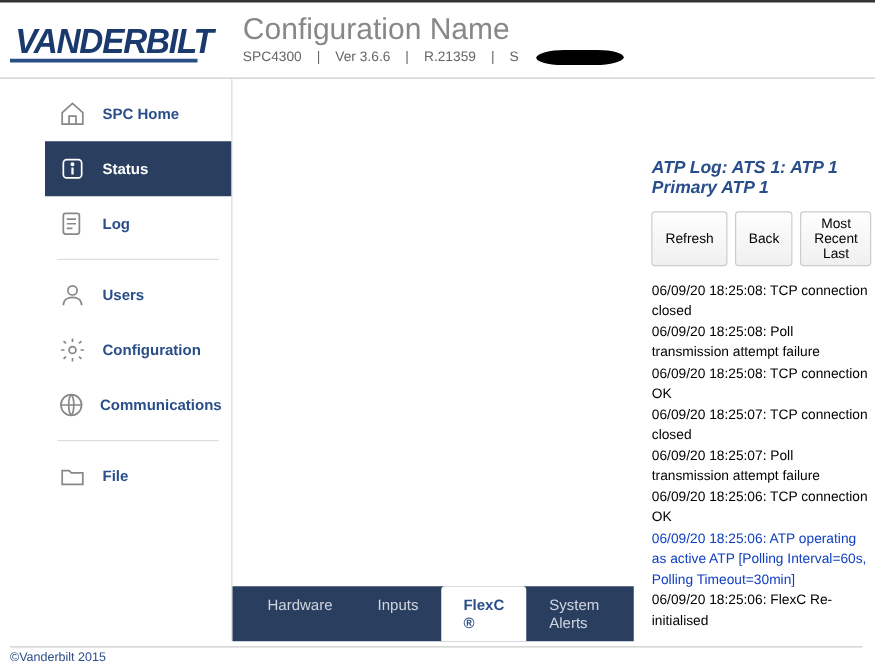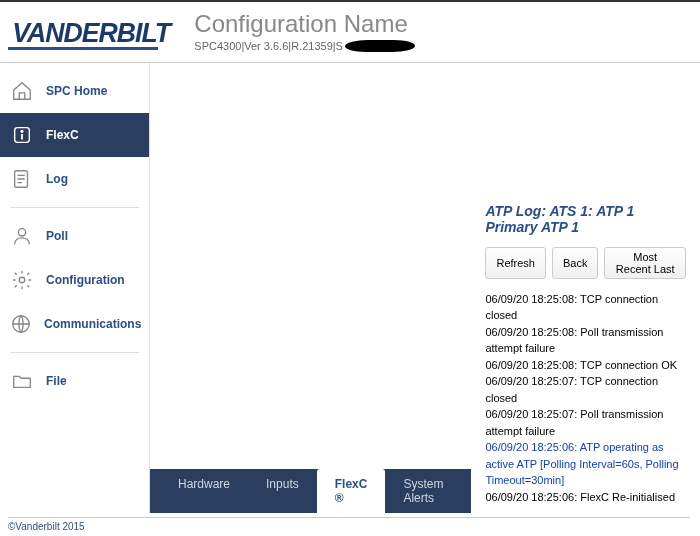--- a/index.html
+++ b/index.html
@@ -46,39 +46,40 @@
     font-size: 24px;
     color: #888;
     font-weight: 400;
     margin-bottom: 2px;
   }
   .device-info {
     font-size: 11px;
     color: #666;
     display: flex;
     align-items: center;
-    gap: 0;
+    gap: 12px;
   }
   .redact {
     display: inline-block;
     width: 70px;
     height: 12px;
     background: #000;
     border-radius: 50% / 80%;
     transform: skewX(-8deg);
     margin-left: 2px;
   }
   .body {
     display: flex;
     height: calc(100% - 84px);
   }
   .sidebar {
     width: 150px;
     border-right: 1px solid #ddd;
     padding-top: 6px;
+    margin-left: 36px;
   }
   .side-item {
     display: flex;
     align-items: center;
     padding: 10px 10px;
     cursor: pointer;
     color: #2a4e8a;
     font-size: 12px;
     font-weight: bold;
   }
@@ -204,21 +205,21 @@
     </div>
 
     <div class="side-item active">
       <span class="icon">
         <svg width="22" height="22" viewBox="0 0 24 24" fill="none" stroke="#fff" stroke-width="1.5">
             <rect x="4" y="4" width="16" height="16" rx="3"></rect>
             <circle cx="12" cy="8" r="1" fill="#fff"></circle>
             <path d="M12 11 V17" stroke-width="2"></path>
           </svg>
       </span>
-      <span>FlexC</span>
+      <span>Status</span>
     </div>
 
     <div class="side-item">
       <span class="icon">
         <svg width="22" height="22" viewBox="0 0 24 24" fill="none" stroke="#888" stroke-width="1.5">
             <rect x="4" y="3" width="14" height="18" rx="2"></rect>
             <path d="M7 8 H15 M7 12 H15 M7 16 H12"></path>
           </svg>
       </span>
       <span>Log</span>
@@ -226,21 +227,21 @@
 
     <div class="side-divider"></div>
 
     <div class="side-item">
       <span class="icon">
         <svg width="22" height="22" viewBox="0 0 24 24" fill="none" stroke="#888" stroke-width="1.5">
             <circle cx="12" cy="8" r="4"></circle>
             <path d="M4 21 C4 16 8 14 12 14 C16 14 20 16 20 21"></path>
           </svg>
       </span>
-      <span>Poll</span>
+      <span>Users</span>
     </div>
 
     <div class="side-item">
       <span class="icon">
         <svg width="22" height="22" viewBox="0 0 24 24" fill="none" stroke="#888" stroke-width="1.5">
             <circle cx="12" cy="12" r="3"></circle>
             <path d="M12 2v3M12 19v3M4.2 4.2l2.1 2.1M17.7 17.7l2.1 2.1M2 12h3M19 12h3M4.2 19.8l2.1-2.1M17.7 6.3l2.1-2.1"></path>
           </svg>
       </span>
       <span>Configuration</span>
@@ -284,20 +285,21 @@
         <button class="btn">Back</button>
         <button class="btn">Most Recent Last</button>
       </div>
 
       <div class="log-list" id="log-list">
           <div class="log-line">06/09/20 18:25:08: TCP connection closed</div>
           <div class="log-line">06/09/20 18:25:08: Poll transmission attempt failure</div>
           <div class="log-line">06/09/20 18:25:08: TCP connection OK</div>
           <div class="log-line">06/09/20 18:25:07: TCP connection closed</div>
           <div class="log-line">06/09/20 18:25:07: Poll transmission attempt failure</div>
+          <div class="log-line">06/09/20 18:25:06: TCP connection OK</div>
           <div class="log-line hl">06/09/20 18:25:06: ATP operating as active ATP [Polling Interval=60s, Polling Timeout=30min]</div>
           <div class="log-line">06/09/20 18:25:06: FlexC Re-initialised</div>
         </div>
     </div>
   </div>
 </div>
 
 <div class="footer">©Vanderbilt 2015</div>
 
 </body></html>

